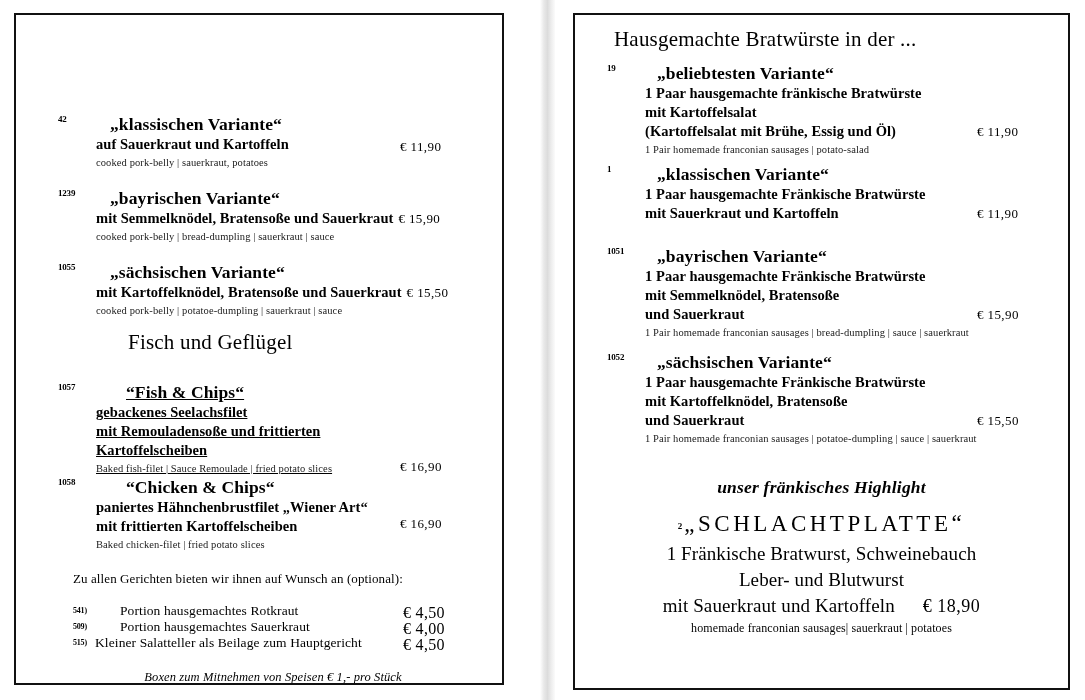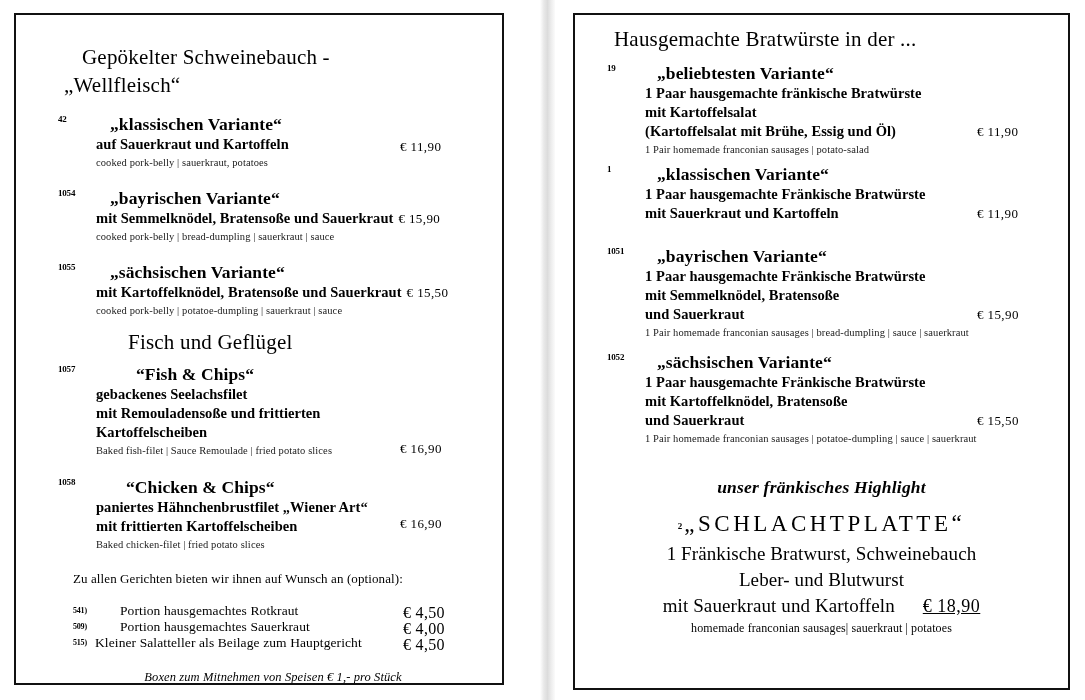--- a/index.html
+++ b/index.html
@@ -152,55 +152,51 @@
     font-weight: 700;
     letter-spacing: 0;
     vertical-align: 2px;
     margin-right: 2px;
   }
   .hl-line {
     font-size: 19px;
     line-height: 26px;
     letter-spacing: .1px;
   }
-  .hl-price { font-size: 18px; letter-spacing: .5px; margin-left: 28px; text-decoration: underline; }
+  .hl-price { font-size: 18px; letter-spacing: .5px; margin-left: 28px; }
   .hl-en {
     font-size: 12px;
     line-height: 17px;
     margin-top: 1px;
     letter-spacing: .1px;
   }
 </style>
 </head>
 <body>
 
 <div class="spread">
 
   <div class="spine"></div>
 
   <div class="page page-left">
     <div class="page-inner">
 
-      <div class="lp-title-1 section-title">
-        <div>Gepökelter Schweinebauch -</div>
-        <div class="l2">„Wellfleisch“</div>
-      </div>
 
       <div class="dish" style="left:42px; top:98px; width:430px;">
         <div class="num">42</div>
         <div class="dish-body">
           <div class="dish-name">„klassischen Variante“</div>
           <div class="dish-line">auf Sauerkraut und Kartoffeln</div>
           <div class="dish-en">cooked pork-belly | sauerkraut, potatoes</div>
         </div>
         <div class="price" style="left:342px; top:26px;">€ 11,90</div>
       </div>
 
       <div class="dish" style="left:42px; top:172px; width:430px;">
-        <div class="num">1054</div>
+        <div class="num">1239</div>
         <div class="dish-body">
           <div class="dish-name">„bayrischen Variante“</div>
           <div class="dish-line">
             <span>mit Semmelknödel, Bratensoße und Sauerkraut</span><span class="price-inline">€ 15,90</span>
           </div>
           <div class="dish-en">cooked pork-belly | bread-dumpling | sauerkraut | sauce</div>
         </div>
       </div>
 
       <div class="dish" style="left:42px; top:246px; width:430px;">
@@ -209,24 +205,24 @@
           <div class="dish-name">„sächsischen Variante“</div>
           <div class="dish-line">
             <span>mit Kartoffelknödel, Bratensoße und Sauerkraut</span><span class="price-inline">€ 15,50</span>
           </div>
           <div class="dish-en">cooked pork-belly | potatoe-dumpling | sauerkraut | sauce</div>
         </div>
       </div>
 
       <div class="lp-title-2 section-title">Fisch und Geflügel</div>
 
-      <div class="dish" style="left:42px; top:348px; width:430px;">
+      <div class="dish" style="left:42px; top:366px; width:430px;text-decoration:underline;">
         <div class="num">1057</div>
         <div class="dish-body">
-          <div class="dish-name" style="margin-left:40px;">“Fish &amp; Chips“</div>
+          <div class="dish-name" style="margin-left:30px;">“Fish &amp; Chips“</div>
           <div class="dish-line">gebackenes Seelachsfilet</div>
           <div class="dish-line">mit Remouladensoße und frittierten</div>
           <div class="dish-line">Kartoffelscheiben</div>
           <div class="dish-en">Baked fish-filet | Sauce Remoulade | fried potato slices</div>
         </div>
         <div class="price" style="left:342px; top:78px;">€ 16,90</div>
       </div>
 
       <div class="dish" style="left:42px; top:461px; width:430px;">
         <div class="num">1058</div>

